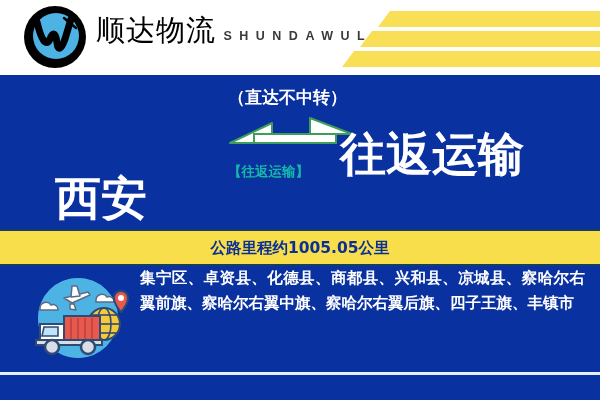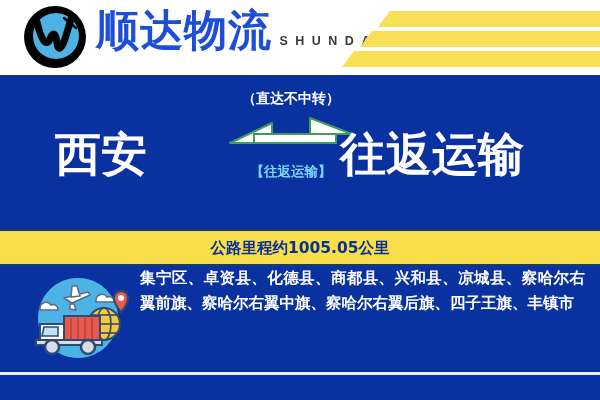--- a/index.html
+++ b/index.html
@@ -20,54 +20,54 @@
     display:flex;align-items:flex-start;
   }
   .logo-mark{
     position:relative;width:62px;height:62px;border-radius:50%;
     background:#000;display:block;flex:0 0 auto;
   }
   .logo-mark svg{position:absolute;left:0;top:0;}
   .logo-text{margin-left:10px;padding-top:2px;}
   .logo-cn{
     font-family:"DejaVu Sans","Liberation Sans",sans-serif;
-    font-size:43px;line-height:44px;font-weight:bold;color:#1d4ed8;
+    font-size:29px;line-height:44px;font-weight:normal;color:#000000;
     letter-spacing:1px;white-space:nowrap;
   }
   .logo-en{
     font-size:12.5px;line-height:16px;font-weight:bold;color:#3a3a3a;
     letter-spacing:7.5px;white-space:nowrap;padding-left:3px;
   }
   .stripes{position:absolute;right:0;top:0;width:300px;height:75px;}
 
   
   .route{
     position:absolute;left:0;top:75px;width:600px;height:157px;
   }
   .city{
     position:absolute;top:50%;transform:translateY(-50%);
     font-family:"DejaVu Sans","Liberation Sans",sans-serif;
     font-weight:bold;color:#ffffff;font-size:46px;line-height:52px;
     white-space:nowrap;
   }
-  .city-from{left:55px;}
+  .city-from{left:55px;margin-top:44px;}
   .city-to{left:340px;}
   .route-mid{
     position:absolute;left:228px;top:16px;width:126px;height:110px;
   }
   .tag-top{
-    position:absolute;left:0;top:0;width:126px;text-align:center;
-    color:#ffffff;font-size:14px;line-height:16px;font-weight:bold;
-    white-space:nowrap;
-    font-family:Liberation Serif, serif;
+    position:absolute;left:0;top:0;width:126px;text-align:left;
+    color:#ffffff;font-size:17px;line-height:16px;font-weight:bold;
+    white-space:nowrap;
+    font-family:Liberation Mono, monospace;
   }
   .arrows{position:absolute;left:0;top:26px;width:126px;height:40px;}
   .tag-bottom{
-    position:absolute;left:0;top:72px;width:126px;text-align:center;
-    color:#7dd3fc;font-size:13.5px;line-height:17px;font-weight:bold;
+    position:absolute;left:0;top:72px;width:126px;
+    color:#14b8a6;font-size:13.5px;line-height:17px;font-weight:bold;
     white-space:nowrap;
     font-family:"DejaVu Sans","Liberation Sans",sans-serif;
   }
 
   
   .band-top-line{position:absolute;left:0;top:229px;width:600px;height:2px;background:#1d4a2e;opacity:.55;}
   .band{
     position:absolute;left:0;top:231px;width:600px;height:33px;
     background:#f7de4a;display:flex;align-items:center;justify-content:center;
   }

